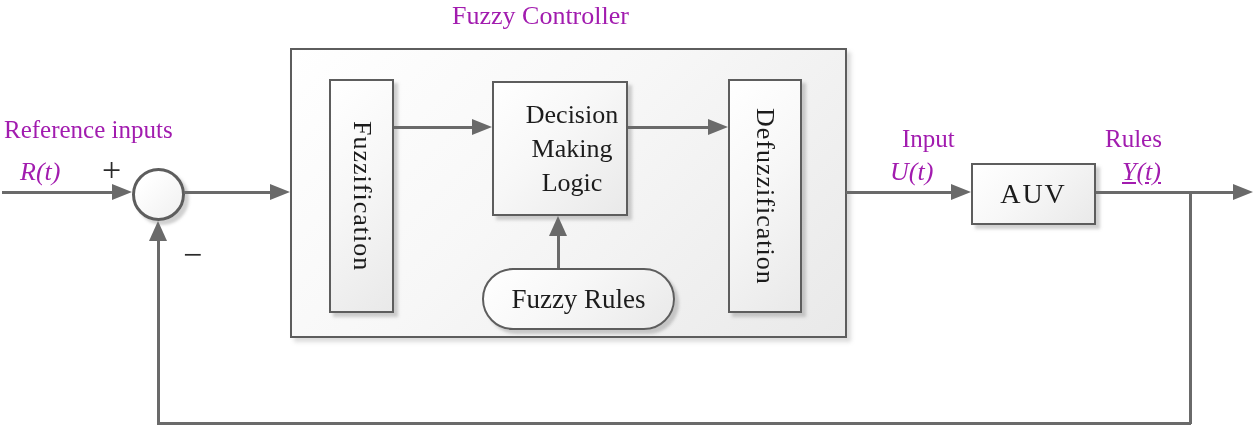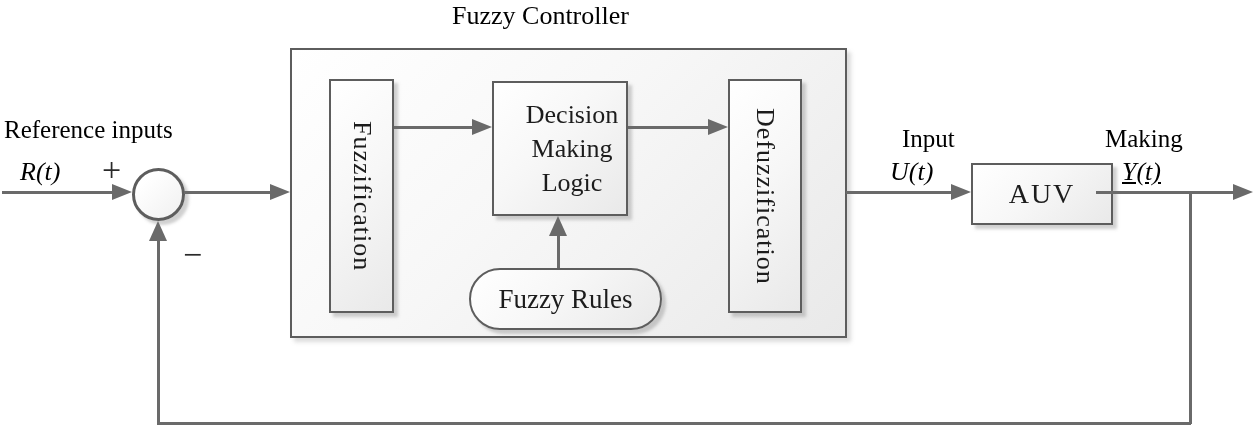--- a/index.html
+++ b/index.html
@@ -25,22 +25,22 @@
     justify-content: center;
     text-align: center;
   }
   .outer-box {
     left: 290px; top: 48px; width: 557px; height: 290px;
     box-shadow: 4px 4px 4px rgba(140,140,140,0.30);
   }
   .fuzzification-box   { left: 329px; top: 79px;  width: 65px;  height: 234px; }
   .decision-box        { left: 492px; top: 81px;  width: 136px; height: 135px; padding-left: 24px; }
   .defuzzification-box { left: 728px; top: 79px;  width: 74px;  height: 234px; }
-  .rules-box           { left: 469px; top: 268px; width: 193px; height: 62px; border-radius: 31px; }
-  .auv-box             { left: 971px; top: 163px; width: 142px; height: 62px; }
+  .rules-box           { left: 482px; top: 268px; width: 193px; height: 62px; border-radius: 31px; }
+  .auv-box             { left: 971px; top: 163px; width: 125px; height: 62px; }
 
   .vtext {
     writing-mode: vertical-rl;
     font-size: 26px;
     letter-spacing: 1px;
     color: #1c1c1c;
   }
   .decision-box .btext { font-size: 26px; line-height: 34px; width: 120px; }
   .rules-box .btext    { font-size: 27px; }
   .auv-box .btext      { font-size: 28px; letter-spacing: 2px; }
@@ -73,21 +73,21 @@
     border-left: 9px solid transparent;
     border-right: 9px solid transparent;
     border-bottom: 20px solid #6a6a6a;
   }
 
   
   .label {
     position: absolute;
     font-size: 25px;
     white-space: nowrap;
-    color: #000000;
+    color: #a21caf;
   }
   .italic { font-style: italic; font-size: 26px; }
   .sign { position: absolute; font-size: 34px; line-height: 34px; color: #2a2a2a; }
   .title { font-size: 26px; }
 </style>
 </head>
 <body>
 
 <div class="canvas">
 
@@ -137,21 +137,21 @@
   <div class="h-line" style="left:846px; top:191px; width:106px;"></div>
   <div class="arrow-right" style="left:951px; top:184px;"></div>
 
   <div class="label" style="left:877px; top:125px;margin-left:25px;">Input</div>
   <div class="label italic" style="left:890px; top:157px;text-align:right;">U(t)</div>
 
   <div class="box auv-box">
     <span class="btext">AUV</span>
   </div>
 
-  <div class="label" style="left:1105px; top:125px;">Making</div>
+  <div class="label" style="left:1105px; top:125px;">Rules</div>
   <div class="label italic" style="left:1122px; top:157px;text-decoration:underline;">Y(t)</div>
 
   <div class="h-line" style="left:1096px; top:191px; width:139px;"></div>
   <div class="arrow-right" style="left:1233px; top:184px;"></div>
 
   <div class="v-line" style="left:1189px; top:192px; height:232px;"></div>
   <div class="h-line" style="left:157px; top:422px; width:1034px;"></div>
   <div class="v-line" style="left:157px; top:240px; height:184px;"></div>
   <div class="arrow-up" style="left:149px; top:221px;"></div>
 

